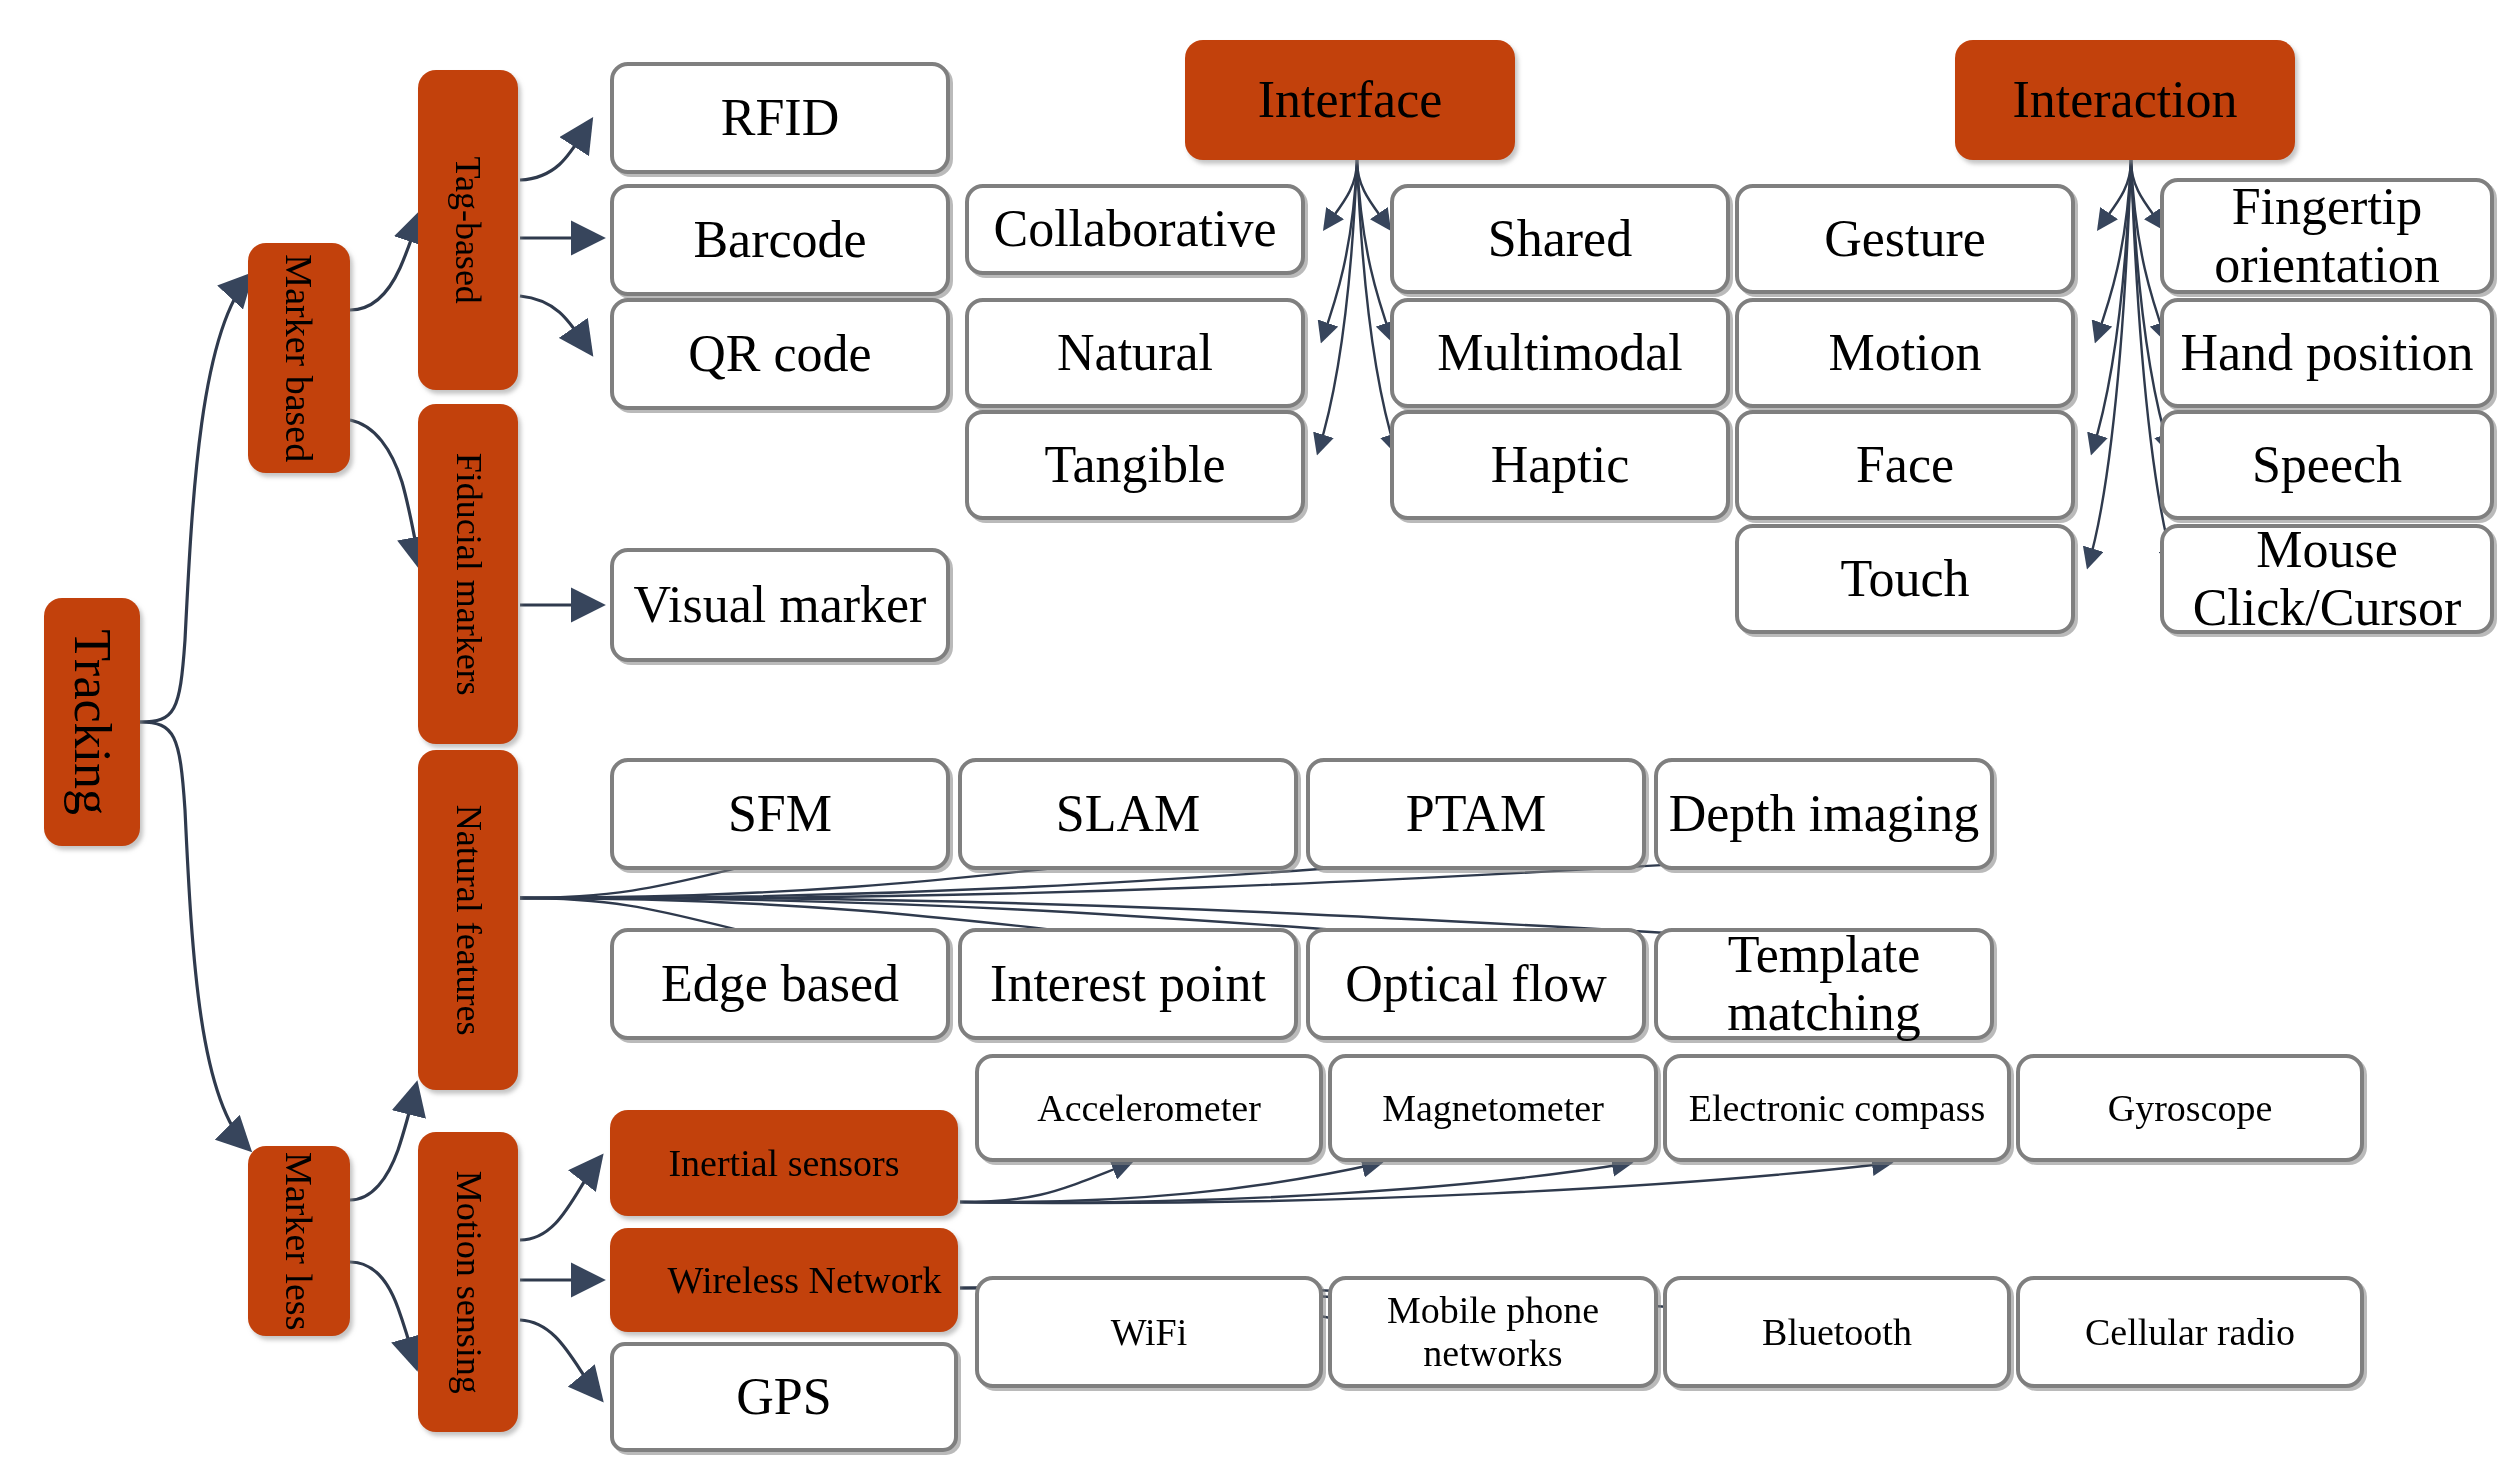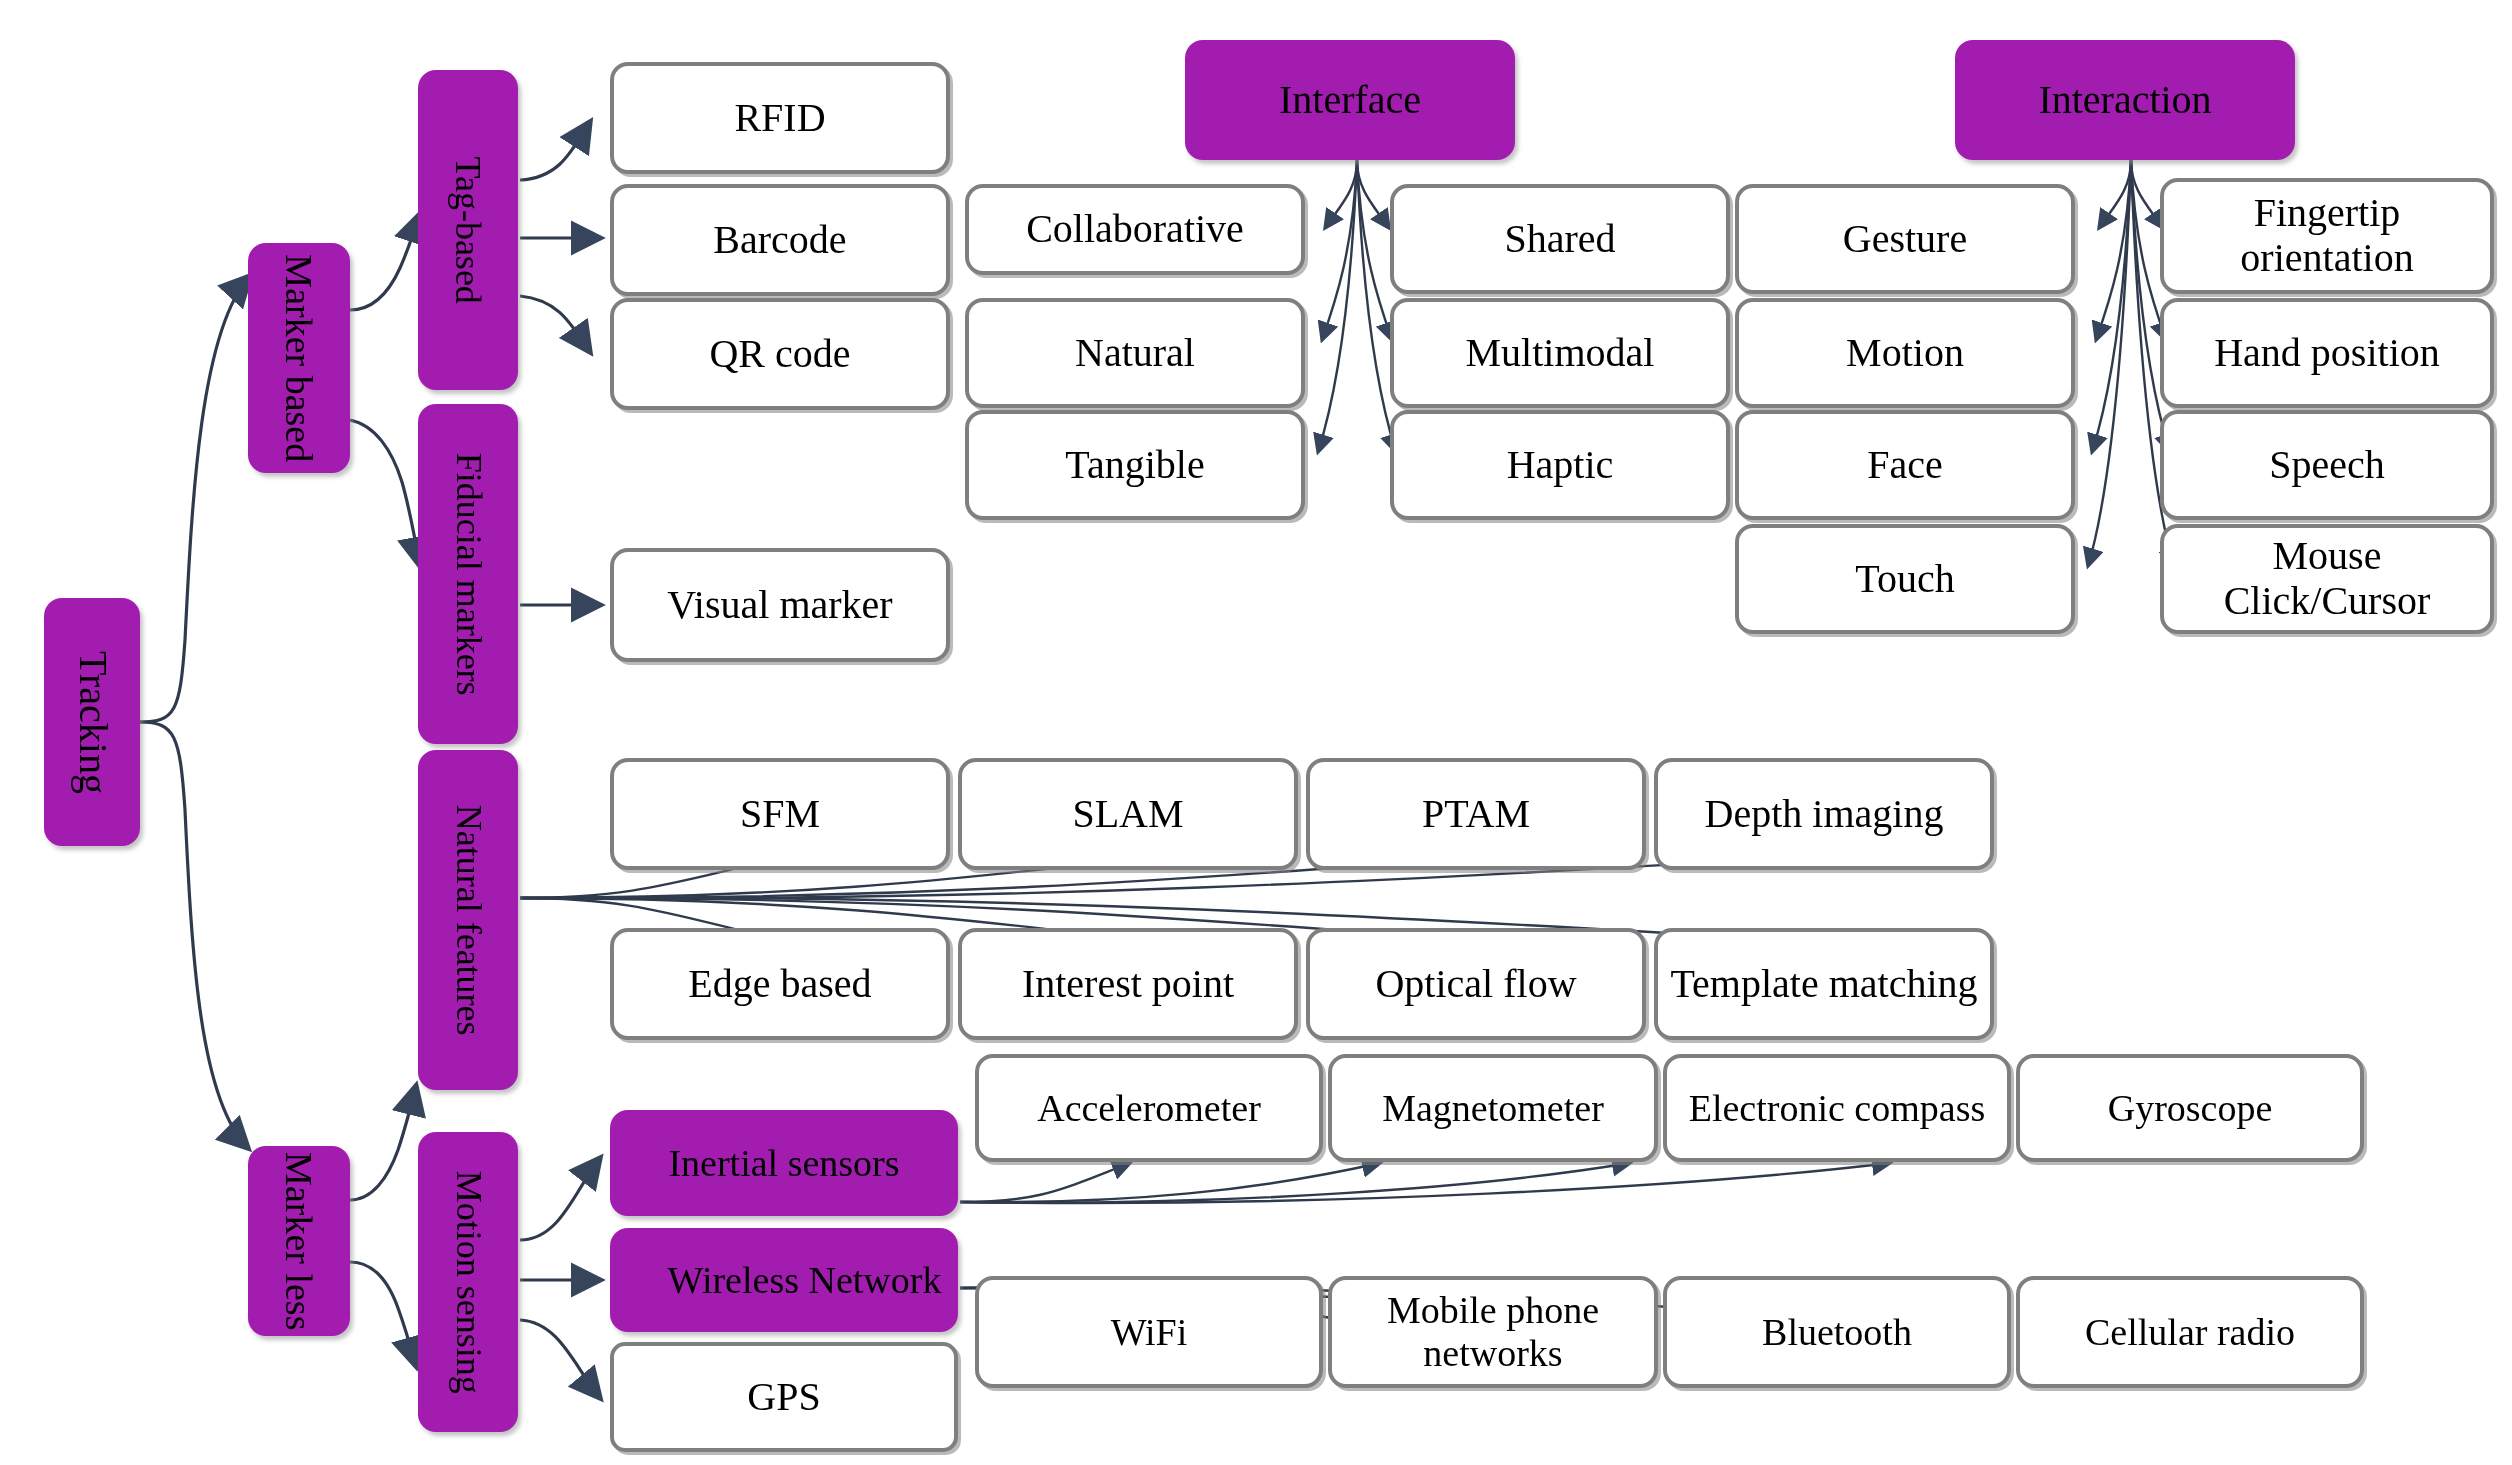--- a/index.html
+++ b/index.html
@@ -9,27 +9,27 @@
   #stage{position:absolute;left:0;top:0;width:2512px;height:1465px;overflow:hidden;}
 
   
   .node{position:absolute;box-sizing:border-box;display:flex;align-items:center;
         justify-content:center;text-align:center;border-radius:18px;
         line-height:1.12;color:#000;}
   .node .lbl{display:block;padding:0 10px;}
 
   .plain{background:#ffffff;border:4px solid #7f7f7f;
          box-shadow:3px 3px 0 rgba(130,130,130,.55);}
-  .gray{background:#a21caf;border:none;
+  .gray{background:#c2410c;border:none;
         box-shadow:3px 4px 4px rgba(150,150,150,.55);}
 
   
   .vert .lbl{transform:rotate(90deg);white-space:nowrap;}
 
-  .fs-lg{font-size:40px;}
+  .fs-lg{font-size:52px;}
   .fs-md{font-size:38px;}
   .fs-sm{font-size:36px;}
 
   
   #edges{position:absolute;left:0;top:0;width:2512px;height:1465px;
          pointer-events:none;}
   .edge{fill:none;stroke:#2f3a4d;stroke-width:3.2;}
   .edge-thin{fill:none;stroke:#2f3a4d;stroke-width:2.4;}
   .ahead{fill:#37455c;}
 </style>

